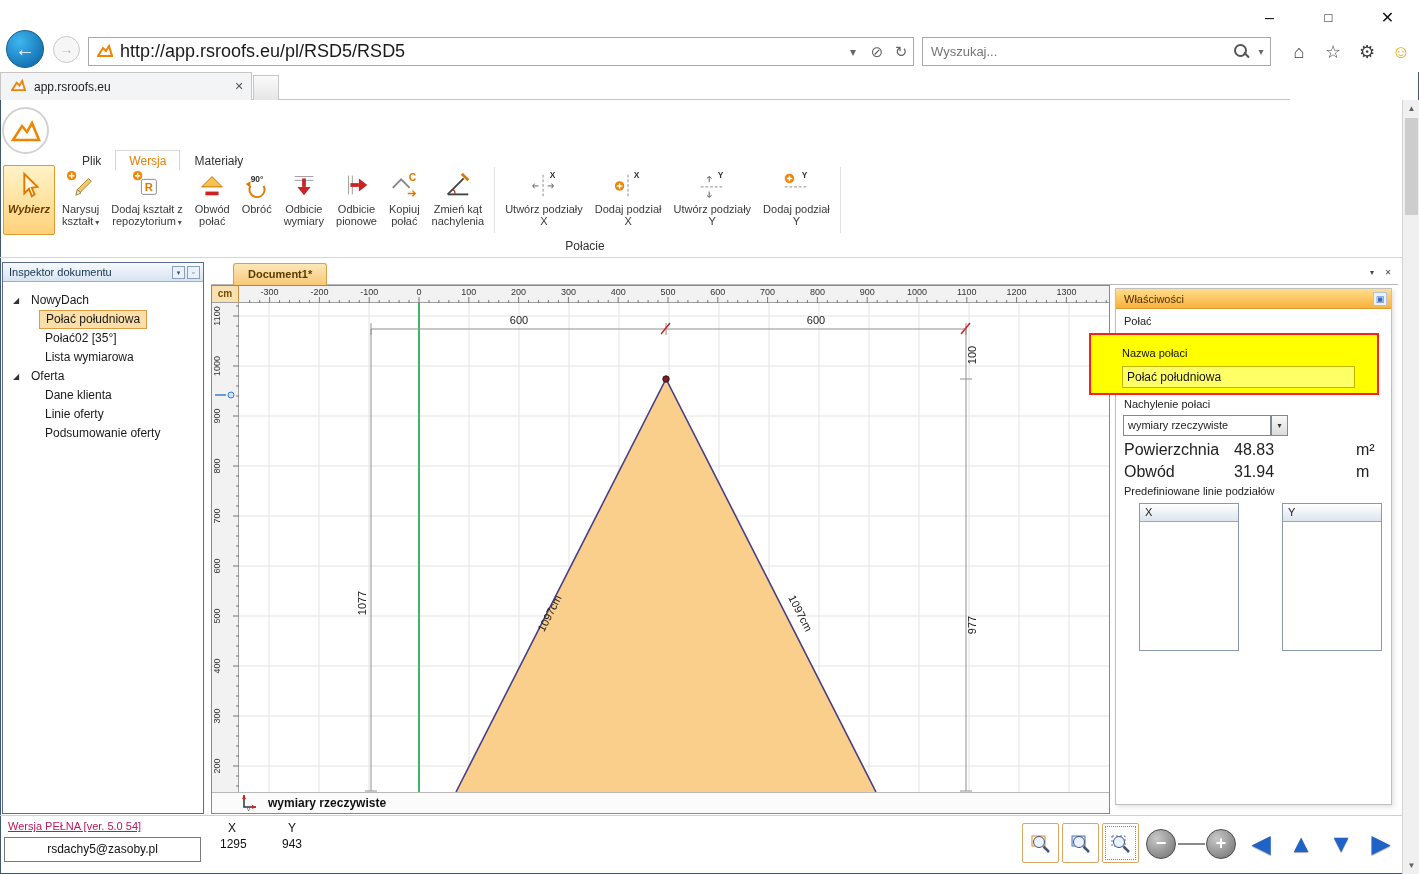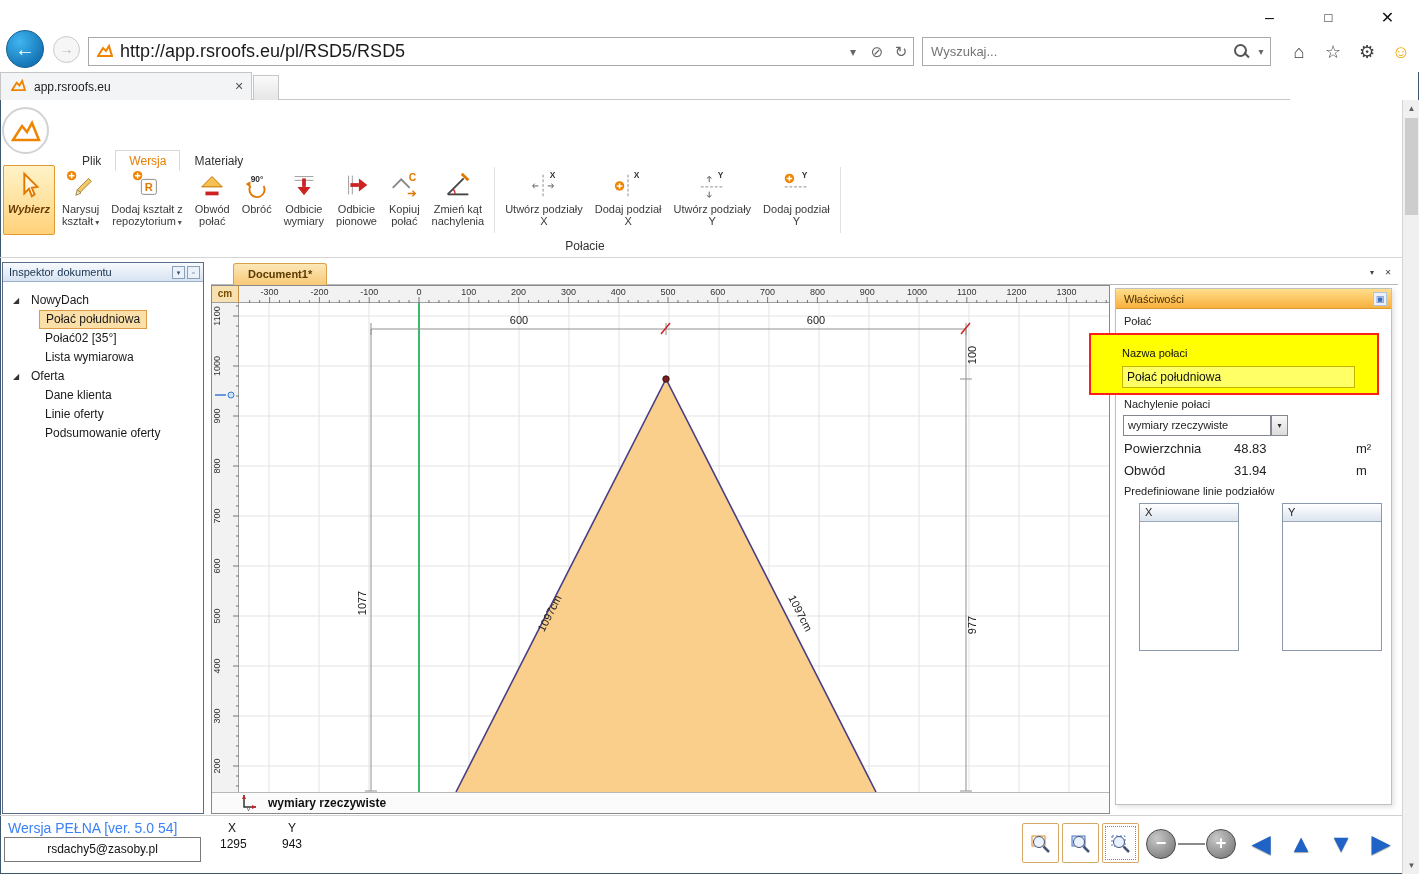--- a/index.html
+++ b/index.html
@@ -131,41 +131,41 @@
   .props-winbtn { width:14px; height:14px; font-size:9px; line-height:13px; text-align:center;
     color:#3a6bbf; border:1px solid #b0c4e0; background:#eaf1fb; }
   .props-sub { padding:6px 0 0 8px; font-size:11px; color:#222; }
   .plabel { position:absolute; left:8px; font-size:11px; color:#222; }
   .dd { position:absolute; left:7px; top:126px; width:148px; height:21px;
     border:1px solid #828790; background:#fff; font-size:11px; line-height:19px;
     padding-left:4px; color:#222; }
   .dd-btn { position:absolute; left:155px; top:126px; width:17px; height:21px;
     border:1px solid #828790; background:linear-gradient(#f8f8f8,#dcdcdc);
     font-size:8px; text-align:center; line-height:20px; color:#333; }
-  .prow { position:absolute; left:8px; width:262px; height:16px; font-size:13px; color:#222; }
+  .prow { position:absolute; left:8px; width:262px; height:16px; font-size:16px; color:#222; }
   .prow .v { position:absolute; left:110px; width:60px; text-align:left; }
   .prow .u { position:absolute; left:232px; }
   .listbox { position:absolute; width:100px; height:148px; border:1px solid #8a9aac;
     background:#fff; }
   .listbox .lh { height:18px; background:linear-gradient(#ffffff,#dce4ee);
     border-bottom:1px solid #9aa8b8; font-size:11px; color:#222; padding-left:5px;
     line-height:17px; }
   .lx { left:23px; top:214px; } .ly { left:166px; top:214px; }
 
   
   .hl { left:1089px; top:333px; width:290px; height:62px; background:#ffff00;
     border:2px solid #ff1e1e; z-index:6; }
   .hl .hl-label { position:absolute; left:31px; top:12px; font-size:11px; color:#111; }
   .hl input { position:absolute; left:31px; top:31px; width:233px; height:22px;
     background:#ffff66; border:1px solid #c8b400; font-family:inherit; font-size:12px;
     color:#111; padding-left:4px; outline:none; }
 
   
   .statusline { left:0; top:815px; width:1403px; height:0; border-top:1px solid #d0d0d0; }
-  .ver { left:8px; top:820px; font-size:14px; color:#3b82f6; }
+  .ver { left:8px; top:820px; font-size:11px; color:#be185d;text-decoration:underline; }
   .account { left:4px; top:837px; width:197px; height:25px; border:1px solid #7a7a7a;
     background:#fff; text-align:center; line-height:23px; font-size:12px; color:#111; }
   .coordlbl { top:821px; font-size:12px; color:#111; }
   .coordval { top:837px; font-size:12px; color:#111; }
   .cx-l{left:228px;} .cx-v{left:220px;} .cy-l{left:288px;} .cy-v{left:282px;}
 
   .zoombtn { top:823px; width:37px; height:40px; border:1px solid #d8a868; background:#fff;
     border-radius:2px; display:flex; align-items:center; justify-content:center; }
   .zb1{left:1022px;} .zb2{left:1062px;} .zb3{left:1102px; outline:1px dotted #888; outline-offset:-4px;}
   .zcirc { top:829px; width:30px; height:30px; border-radius:50%;

